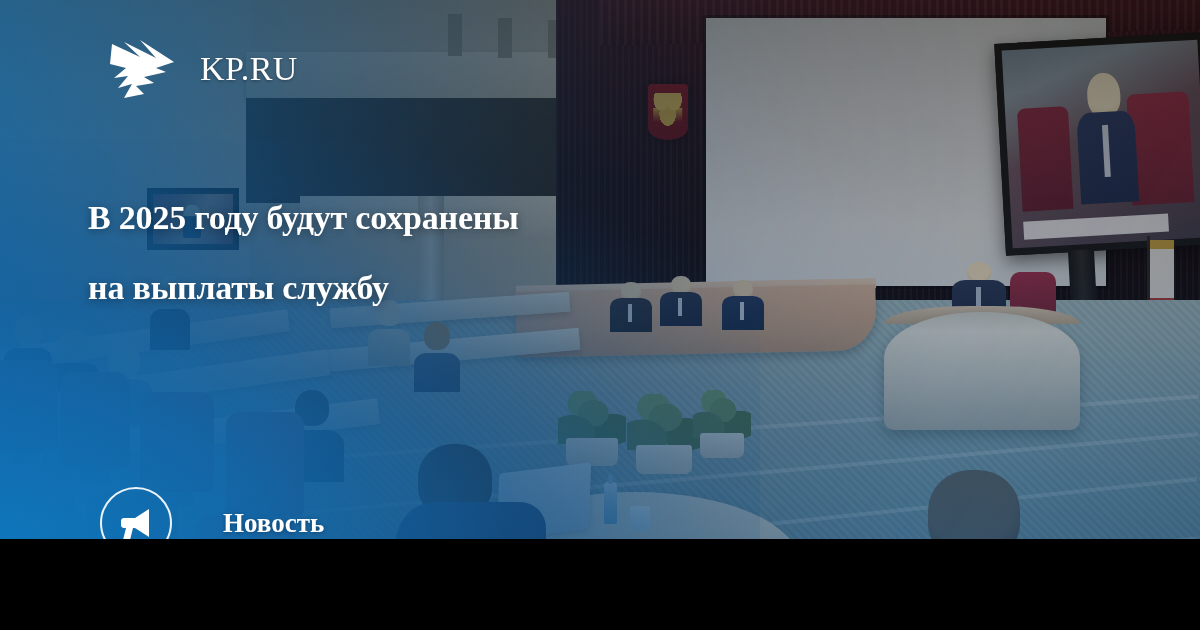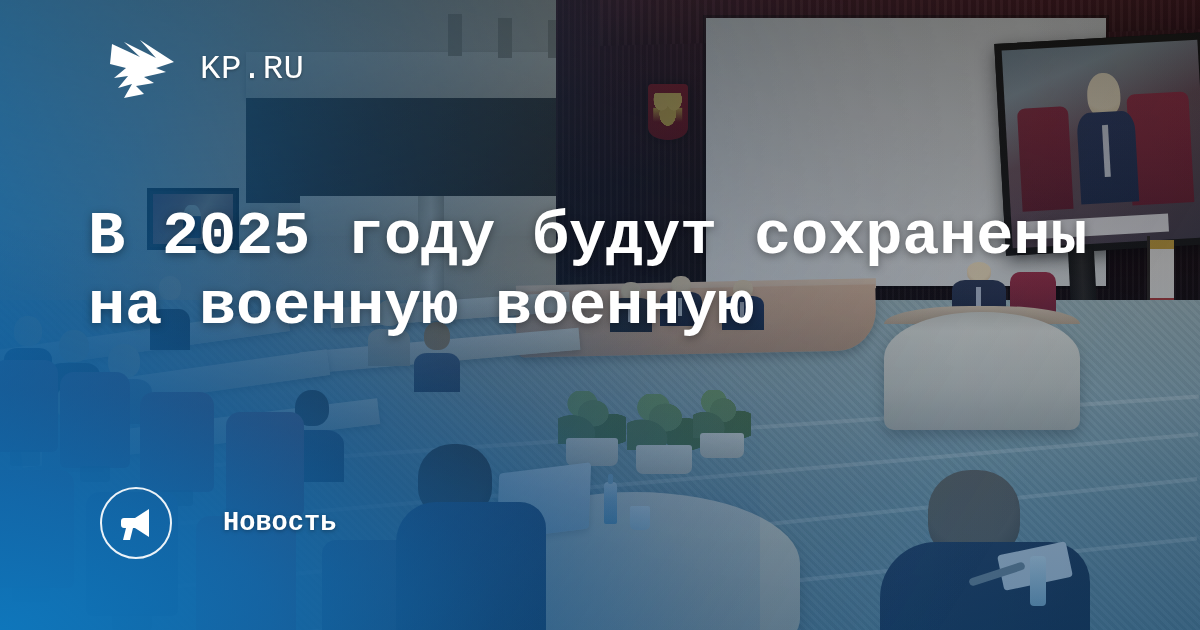--- a/index.html
+++ b/index.html
@@ -1,22 +1,22 @@
 <!DOCTYPE html>
 <html><head>
 <meta charset="utf-8">
 <style>
   html,body{margin:0;padding:0;background:#000;}
   *{box-sizing:border-box;}
 
   #card{
     position:relative;
-    width:1200px;height:630px;
+    width:1200px;height:539px;
     overflow:hidden;
-    font-family:Liberation Mono, monospace;
+    font-family:Liberation Serif, serif;
     background:#2b2a26;
   }
 
   
   .photo{position:absolute;inset:0;overflow:hidden;}
 
   
   .wall-left{
     position:absolute;left:0;top:0;width:560px;height:330px;
     background:
@@ -464,21 +464,21 @@
   }
   .brand-logo{width:74px;height:62px;display:block;}
   .brand-name{
     color:#fff;font-size:34px;font-weight:400;letter-spacing:.5px;
     line-height:1;white-space:nowrap;
     text-shadow:0 1px 3px rgba(0,0,0,.35);
   }
 
   .headline{
     position:absolute;left:88px;top:160px;width:900px;
-    color:#fff;font-size:62px;font-weight:700;line-height:70px;
+    color:#fff;font-size:34px;font-weight:700;line-height:70px;
     letter-spacing:-.2px;
     text-shadow:0 2px 8px rgba(0,0,0,.38);
   }
   .headline .ln{display:block;white-space:nowrap;}
 
   .badge{
     position:absolute;left:100px;top:487px;
     display:flex;align-items:center;gap:51px;
   }
   .badge-circle{
@@ -686,21 +686,21 @@
 
     <div class="brand">
       <svg class="brand-logo" viewBox="0 0 74 62" aria-hidden="true">
         <path fill="#ffffff" d="M2 6 L30 19 L14 4 L46 20 L30 2 L64 24 L46 30 L56 34 L34 39 L44 45 L26 48 L34 56 L14 60 L22 46 L8 50 L18 38 L4 40 L16 30 L0 26 Z"></path>
       </svg>
       <span class="brand-name">KP.RU</span>
     </div>
 
     <h1 class="headline">
       <span class="ln">В 2025 году будут сохранены</span>
-      <span class="ln">на военную военную</span>
+      <span class="ln">на выплаты службу</span>
     </h1>
 
     <div class="badge">
       <span class="badge-circle">
         <svg viewBox="0 0 40 40" aria-hidden="true">
           <path fill="#ffffff" d="M33 6 L19 15 L19 25 L33 34 Z"></path>
           <path fill="#ffffff" d="M8 15 L20 15 L20 25 L8 25 C6.3 25 5 23.7 5 22 L5 18 C5 16.3 6.3 15 8 15 Z"></path>
           <path fill="#ffffff" d="M10 25 L17 25 L14 37 L7 37 Z"></path>
         </svg>
       </span>

